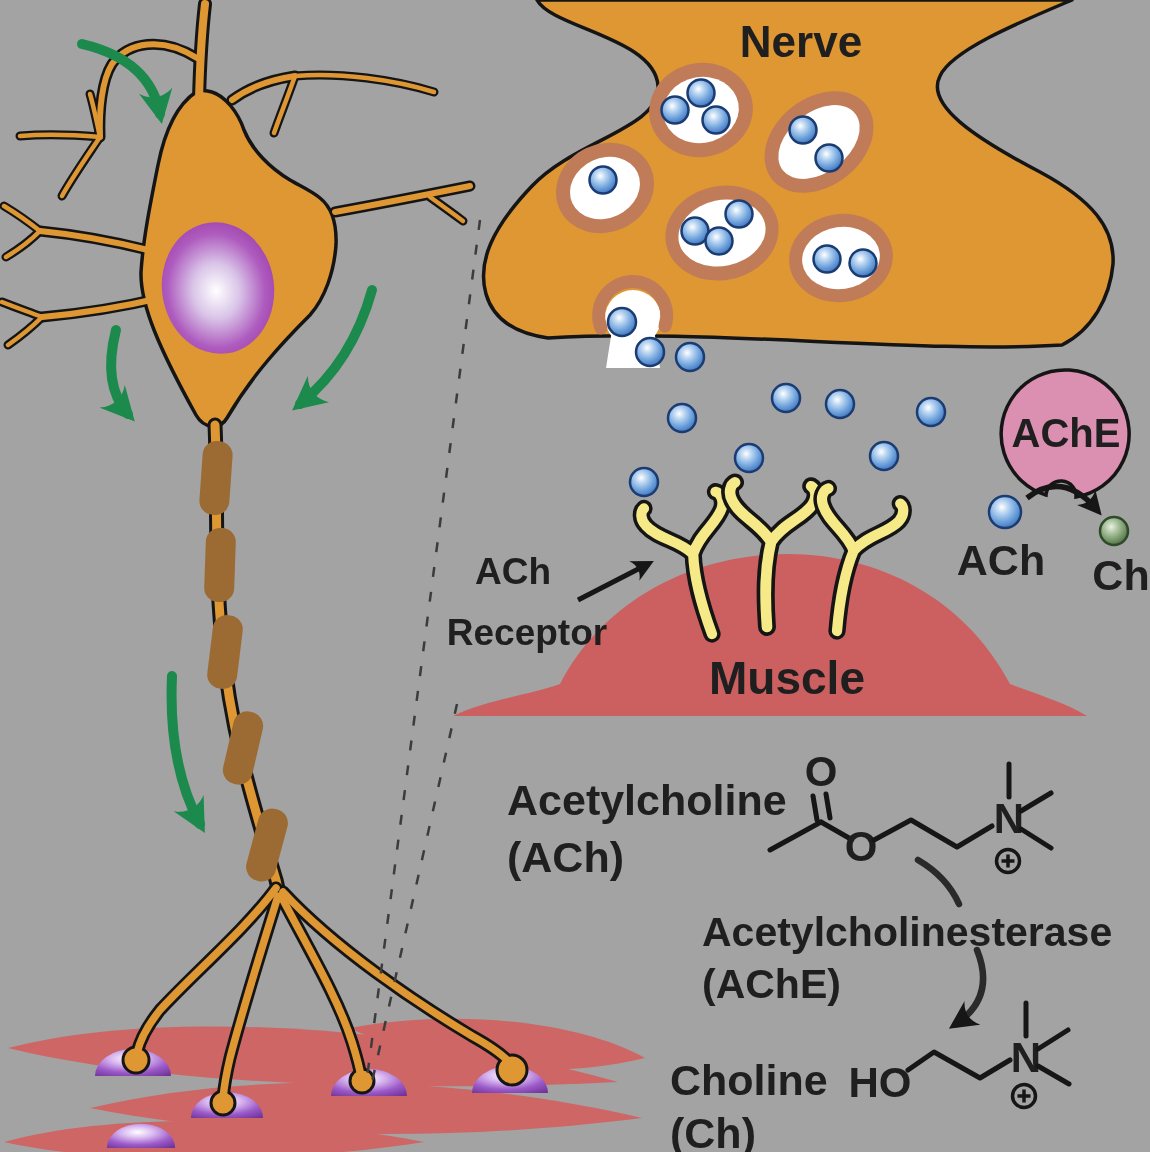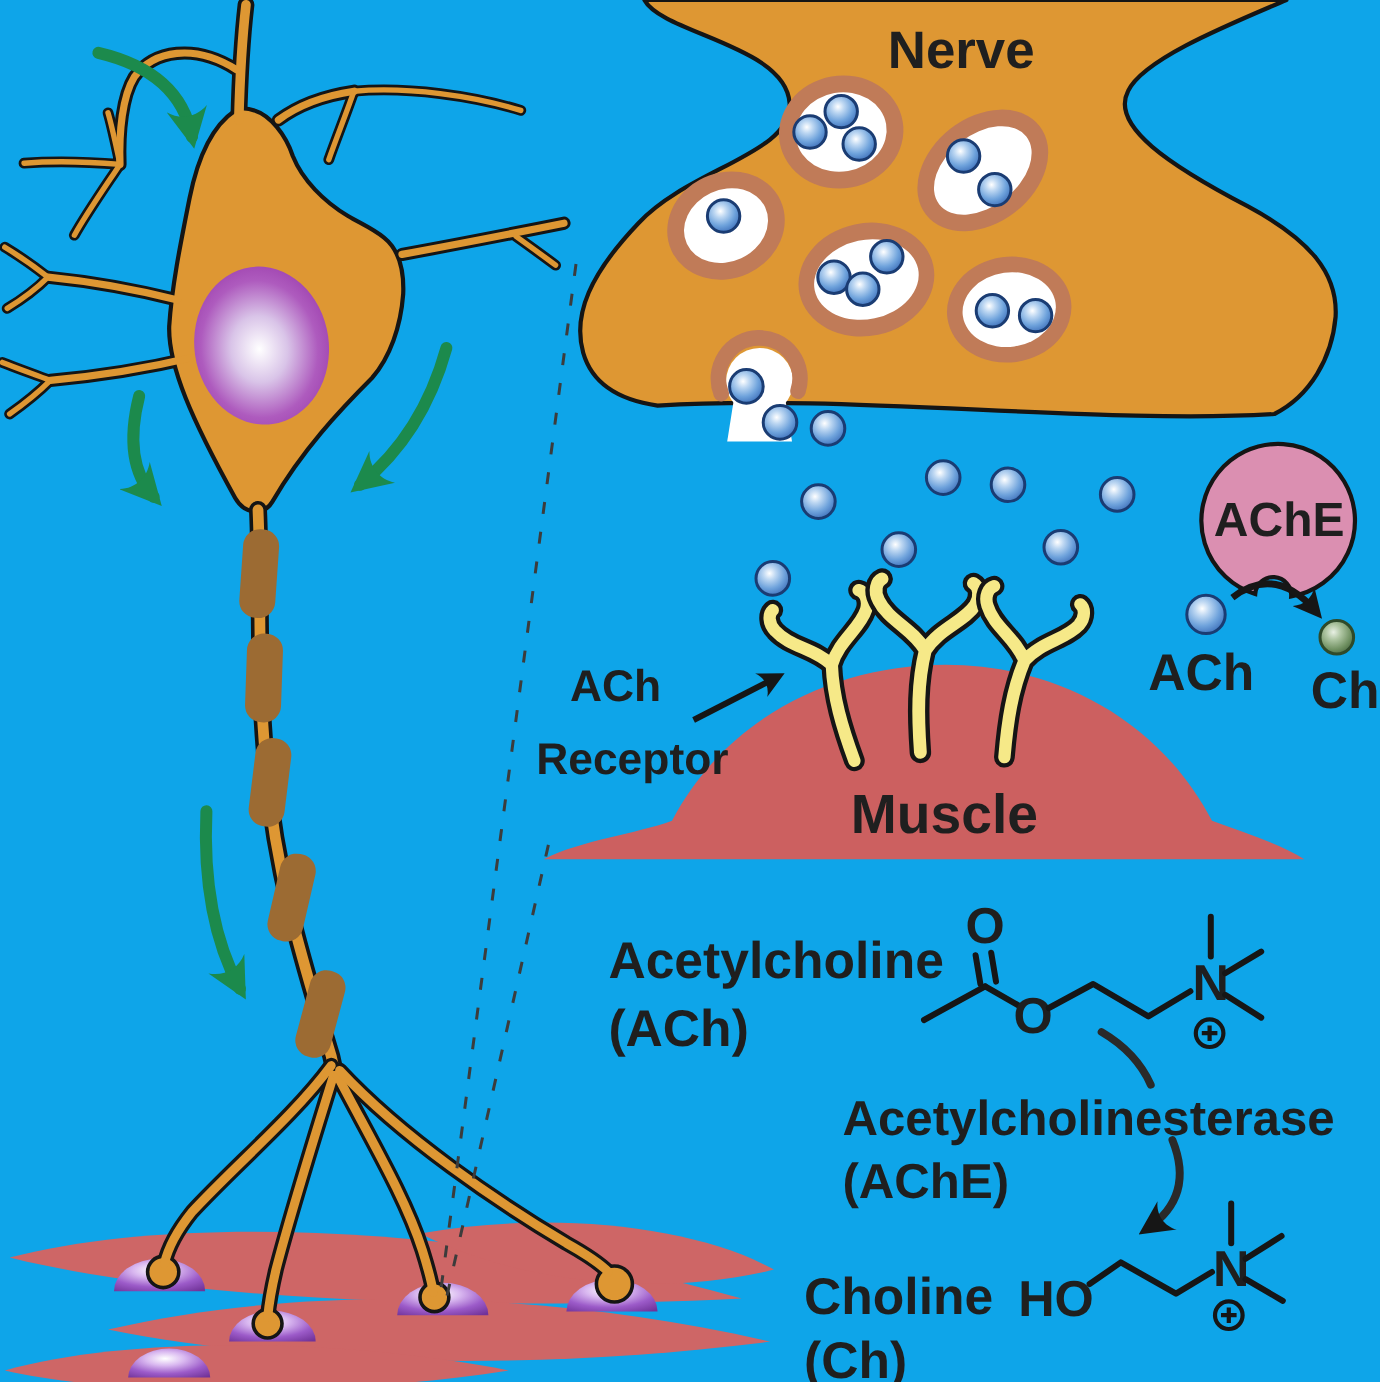--- a/index.html
+++ b/index.html
@@ -1,16 +1,16 @@
 <!DOCTYPE html>
 <html><head>
 <meta charset="utf-8">
 <style>
   html,body{margin:0;padding:0;background:#ffffff;}
-  .stage{position:relative;width:1150px;height:1152px;background:#0ea5e9;overflow:hidden;}
+  .stage{position:relative;width:1150px;height:1152px;background:#a3a3a3;overflow:hidden;}
   .lbl{font-family:"Liberation Sans", sans-serif;font-weight:700;fill:#1F1F1F;}
   .db{stroke:#151515;fill:none;stroke-linecap:round;stroke-linejoin:round;}
   .do{stroke:#DE9733;fill:none;stroke-linecap:round;stroke-linejoin:round;}
   .chem{stroke:#161616;stroke-width:5;fill:none;stroke-linecap:round;stroke-linejoin:round;}
   .garr{stroke:#1C8A4C;stroke-width:10;fill:none;stroke-linecap:round;}
   .dash{stroke:#3C3C3C;stroke-width:2.5;fill:none;stroke-dasharray:10 15;}
 </style>
 </head>
 <body>
 

